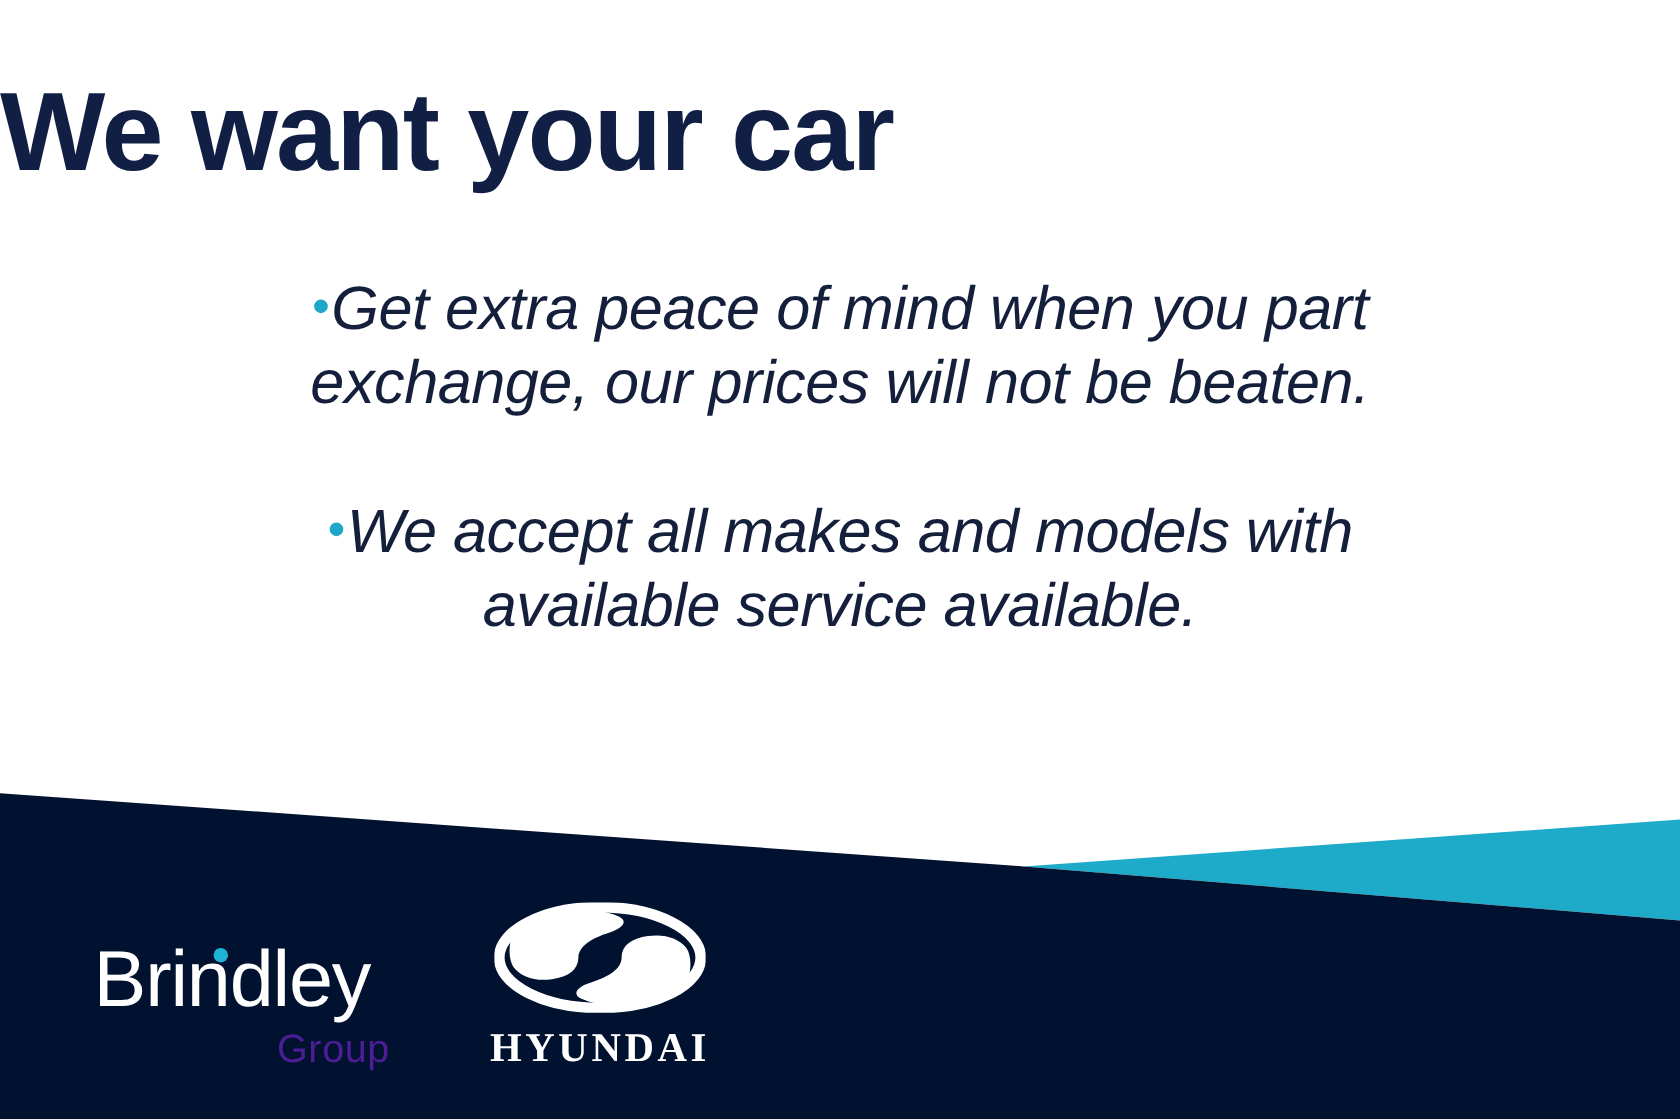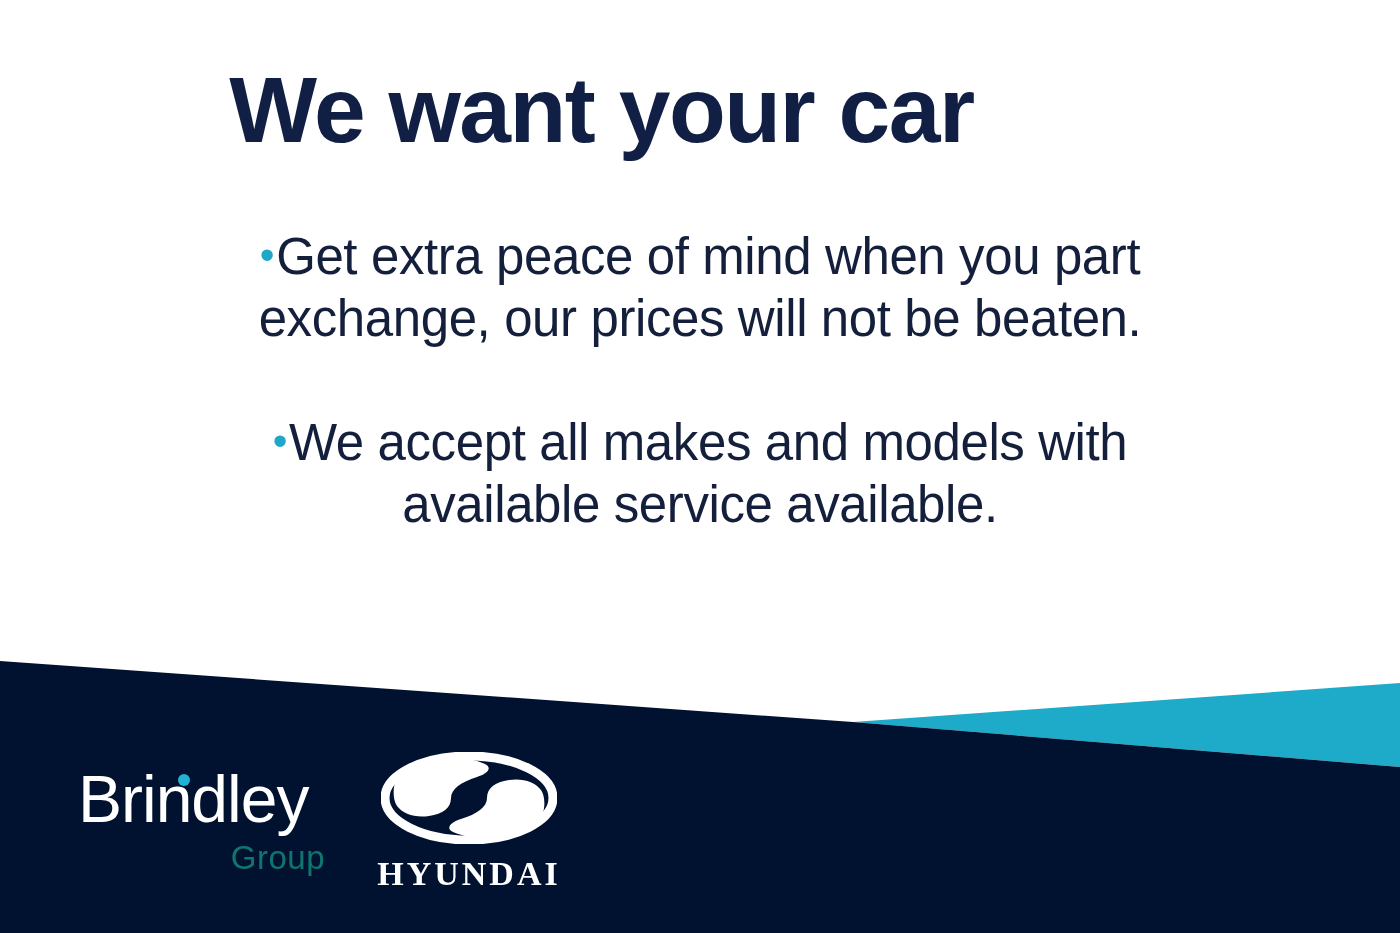--- a/index.html
+++ b/index.html
@@ -14,21 +14,21 @@
     width:1400px; height:933px;
     background:#ffffff;
     overflow:hidden;
   }
 
   
   #headline {
     position:absolute;
     left:0; top:62px;
     width:1203px;
-    text-align:center;
+    text-align:left;
     font-family:"Liberation Sans", sans-serif;
     font-weight:700;
     font-size:93px;
     line-height:1.05;
     letter-spacing:-1.5px;
     color:#101f43;
     white-space:nowrap;
   }
 
   
@@ -37,21 +37,21 @@
     left:175px; top:226px;
     width:1050px;
     text-align:center;
     color:#141f3c;
     font-family:"Liberation Sans", sans-serif;
     font-weight:400;
     font-size:51px;
     line-height:62px;
     letter-spacing:-0.4px;
   }
-  .bullet-block { margin:0; }
+  .bullet-block { margin:0;font-style:italic; }
   .bullet-block + .bullet-block { margin-top:62px; }
   .bullet-dot {
     color:#1ea7c8;
     font-size:42px;
     line-height:1;
     vertical-align:0.12em;
     margin-right:2px;
   }
 
   
@@ -60,22 +60,22 @@
     left:0; top:0;
     width:1400px; height:933px;
     display:block;
   }
 
   
   #logo-lockup {
     position:absolute;
     left:78px; top:748px;
     display:flex;
-    align-items:center;
-    gap:36px;
+    align-items:flex-end;
+    gap:67px;
   }
 
   
   #brindley-logo { position:relative; width:250px; }
   #brindley-wordmark {
     font-family:"Liberation Sans", sans-serif;
     font-weight:400;
     font-size:66px;
     line-height:70px;
     color:#ffffff;
@@ -90,21 +90,21 @@
     background:#1fb3d6;
   }
   #brindley-sub {
     margin-top:6px;
     text-align:right;
     padding-right:3px;
     font-family:"Liberation Sans", sans-serif;
     font-weight:400;
     font-size:33px;
     line-height:36px;
-    color:#0f766e;
+    color:#4c1d95;
     letter-spacing:0.5px;
   }
 
   
   #hyundai-logo {
     position:relative;
     width:210px;
     padding-top:4px;
     text-align:center;
   }

